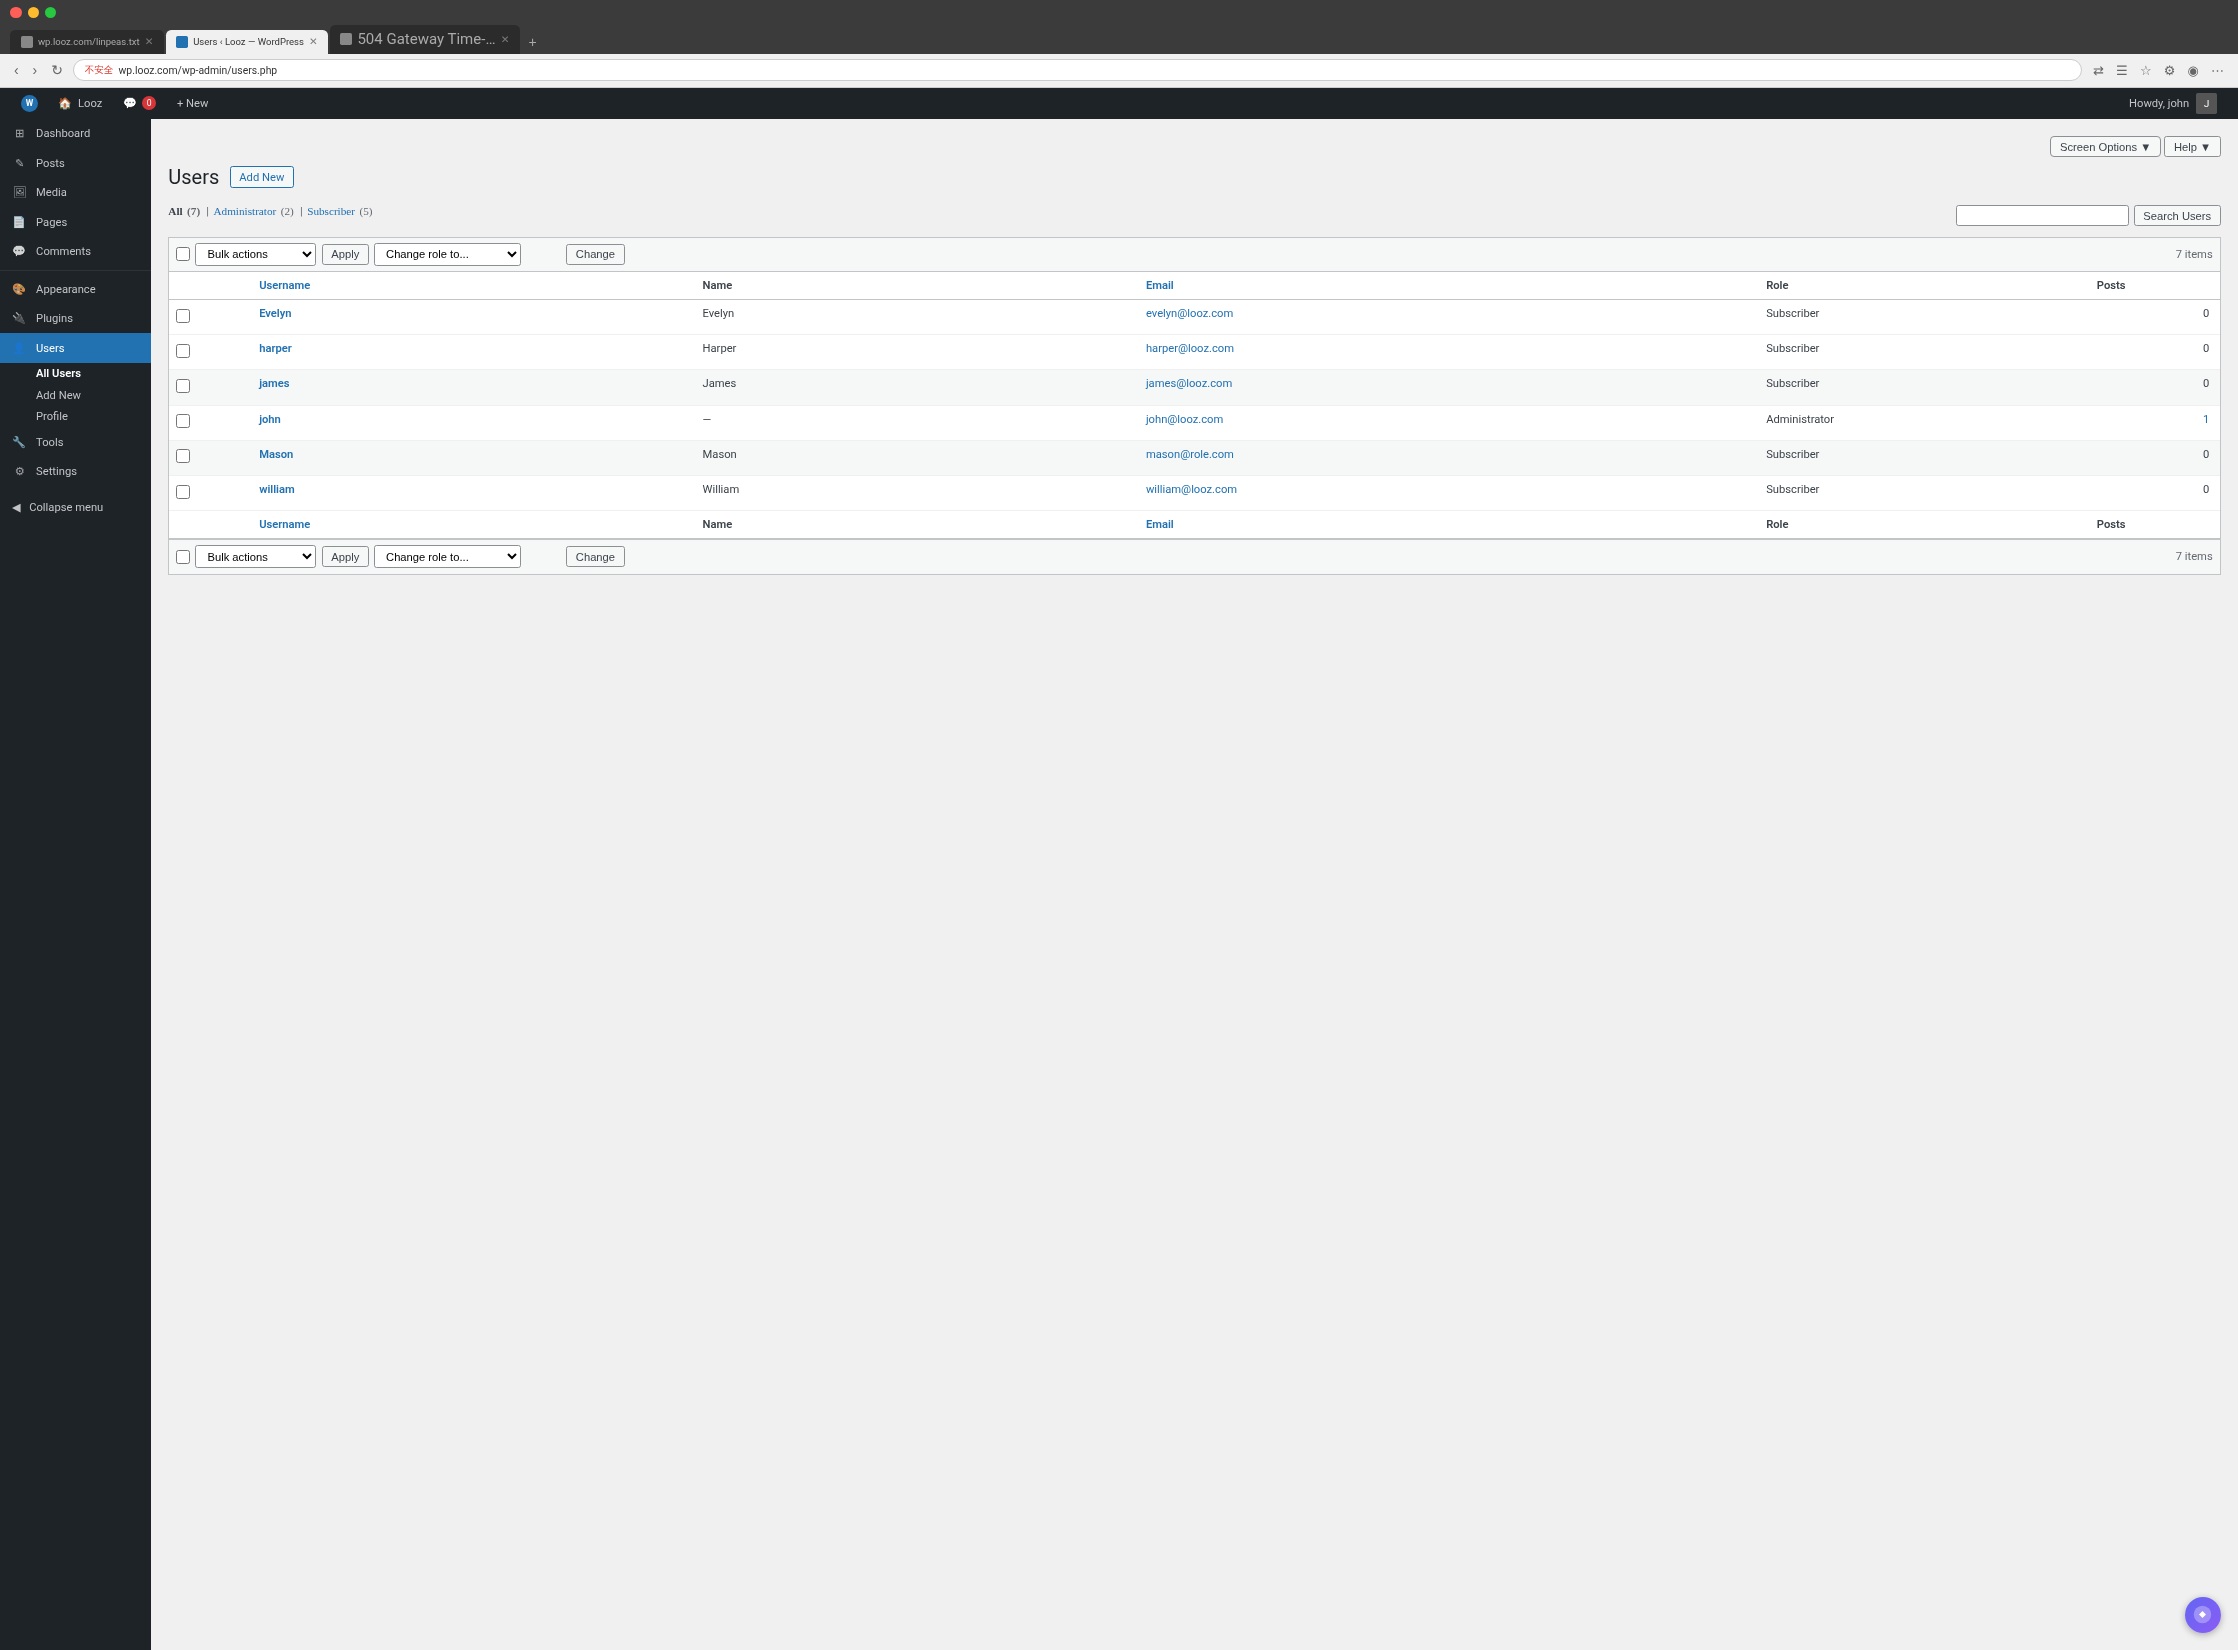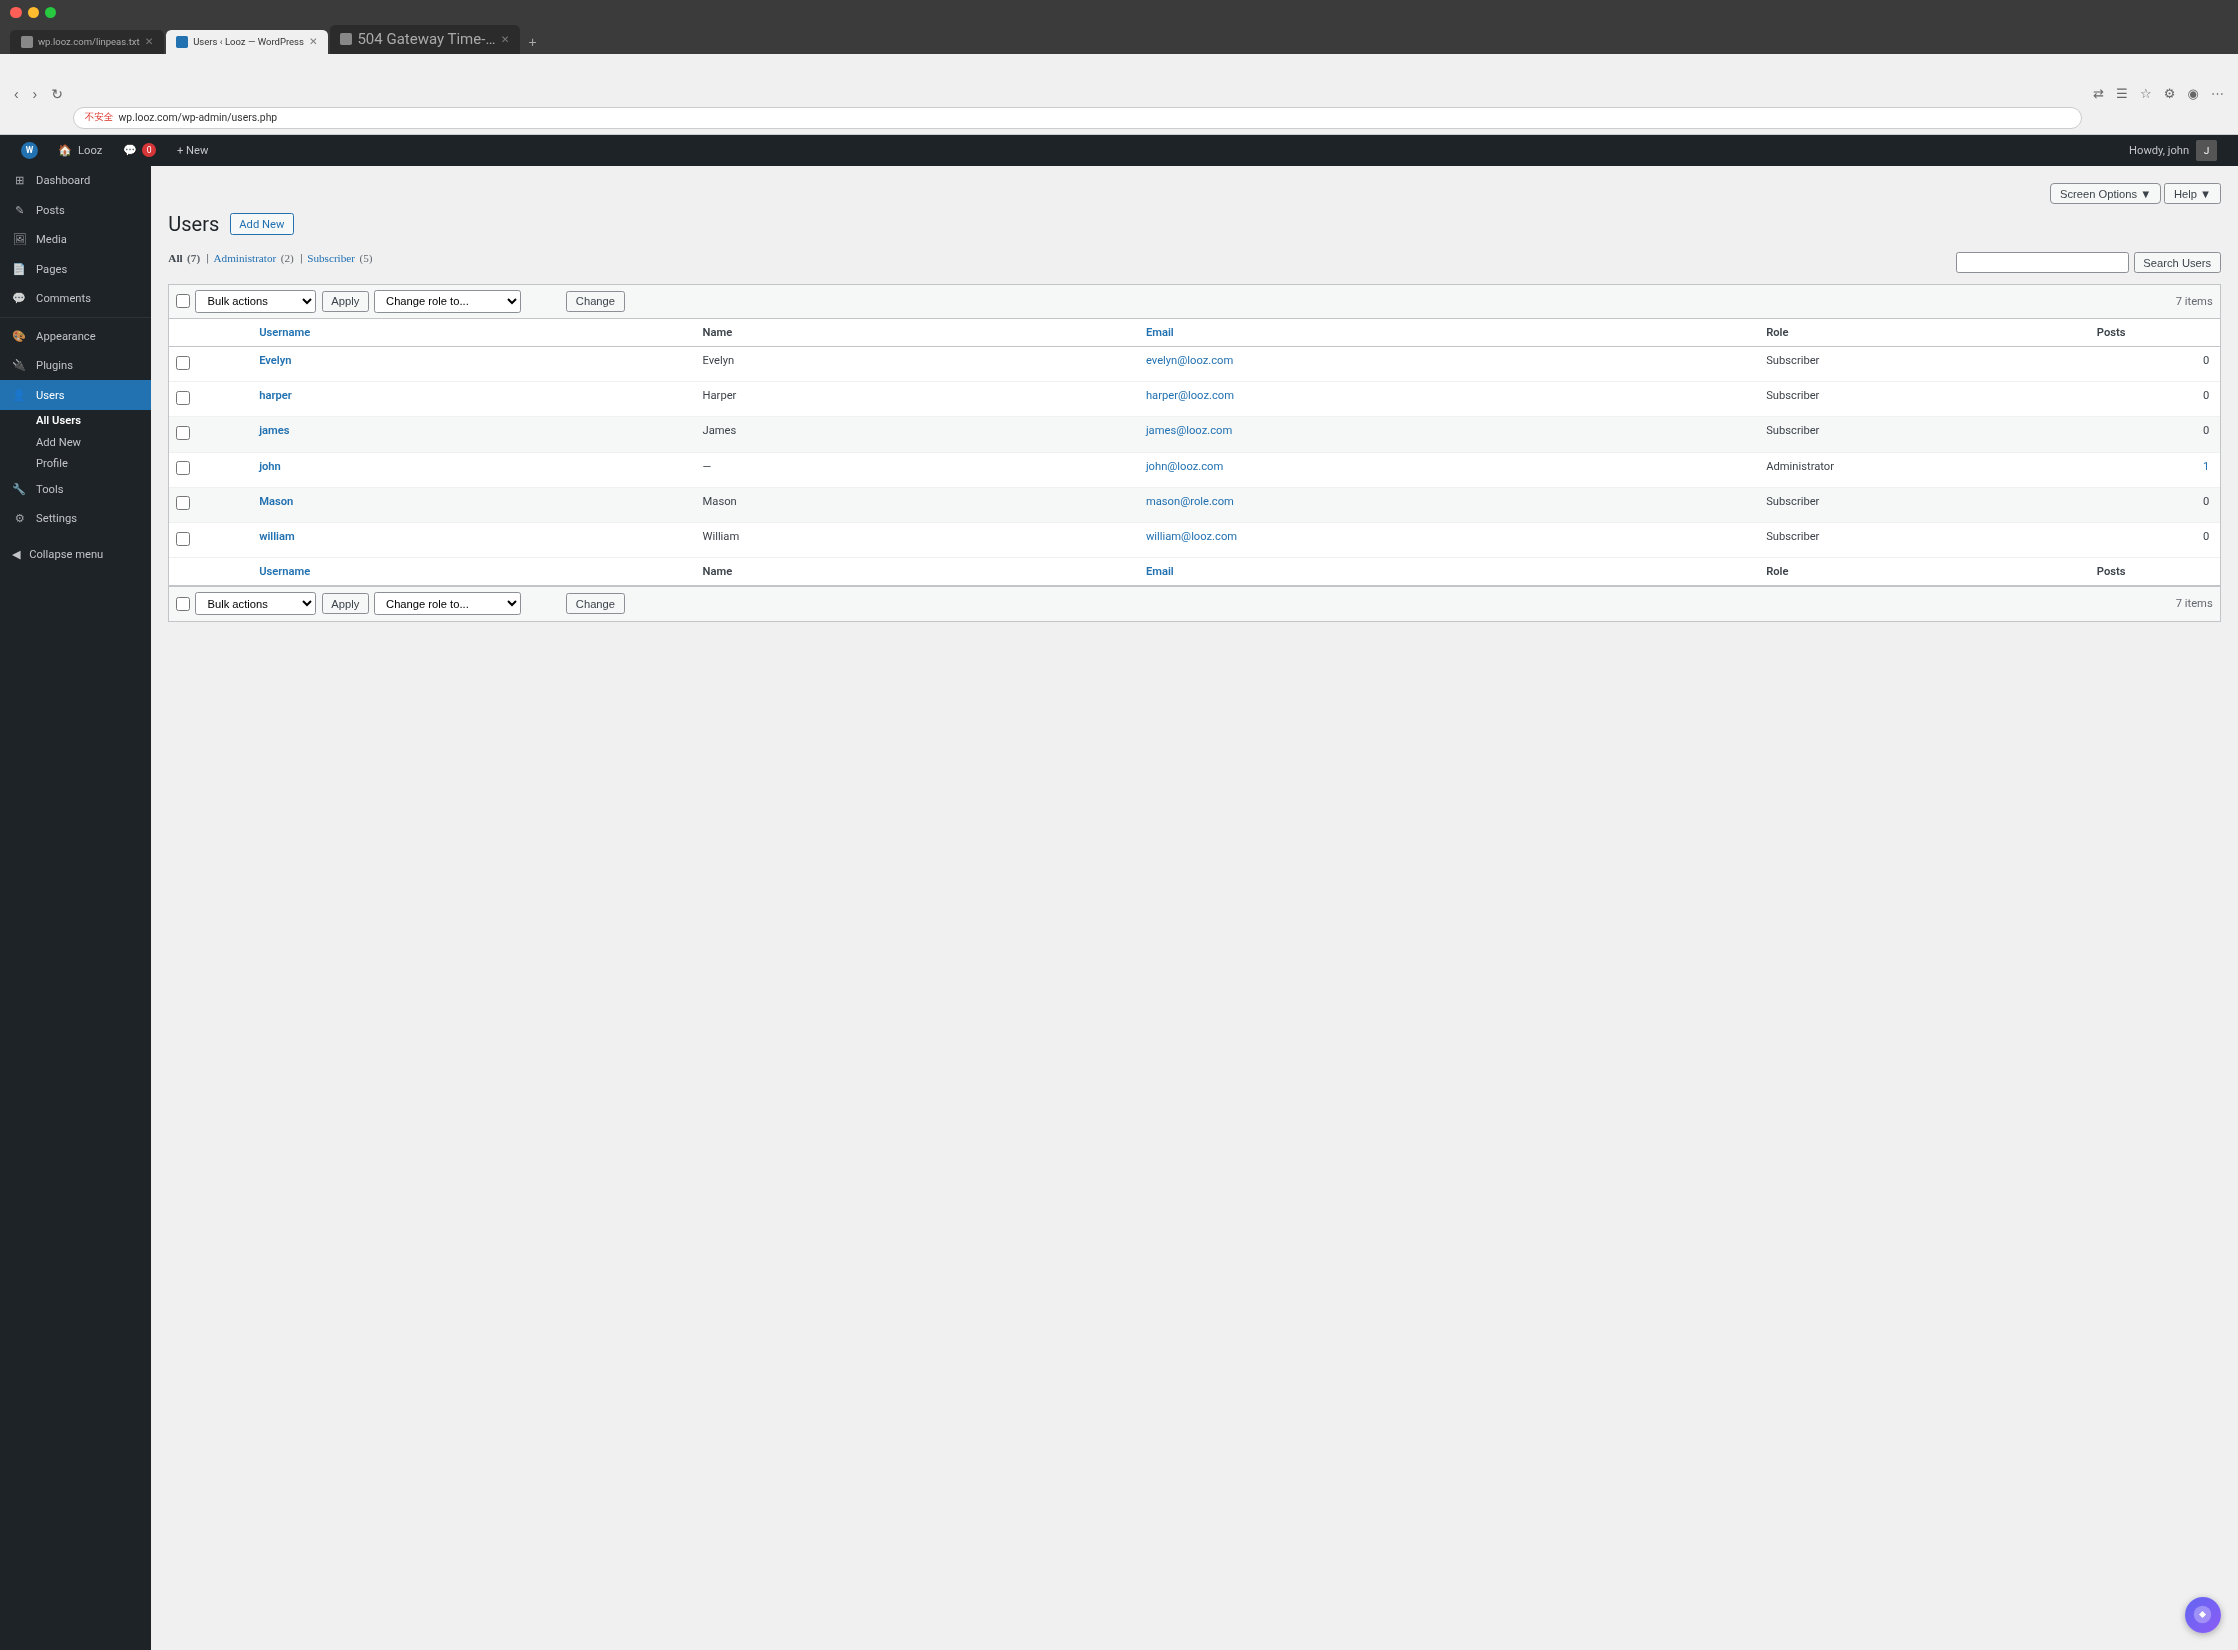--- a/index.html
+++ b/index.html
@@ -16,21 +16,21 @@
     .browser-tab { background: #2b2b2b; color: #aaa; padding: 5.2px 10.4px; border-radius: 5.2px 5.2px 0 0; font-size: 10.4px; display: flex; align-items: center; gap: 5.2px; min-width: 138px; max-width: 190px; }
     .browser-tab.active { background: #f0f0f1; color: #333; }
     .browser-tab .tab-close { margin-left: auto; opacity: 0.6; }
     .browser-tab .tab-icon { width: 12px; height: 12px; background: #888; border-radius: 1.7px; flex-shrink: 0; }
     .browser-tab.active .tab-icon { background: #2271b1; }
     .browser-new-tab { background: transparent; border: none; color: #aaa; font-size: 14px; padding: 3.5px 7px; cursor: pointer; }
 
     
     .browser-toolbar { background: #f0f0f1; padding: 5.2px 10.4px; display: flex; align-items: center; gap: 7px; border-bottom: 0.9px solid #ccc; }
     .browser-nav-btn { background: none; border: none; cursor: pointer; color: #666; font-size: 14px; padding: 3.5px; }
-    .browser-address-bar { flex: 1; background: white; border: 0.9px solid #ccc; border-radius: 17.3px; padding: 3.5px 10.4px; font-size: 10.4px; color: #333; display: flex; align-items: center; gap: 5.2px; margin-top: 48px; }
+    .browser-address-bar { flex: 1; background: white; border: 0.9px solid #ccc; border-radius: 17.3px; padding: 3.5px 10.4px; font-size: 10.4px; color: #333; display: flex; align-items: center; gap: 5.2px; }
     .browser-address-bar .warning { color: #d93025; font-size: 9.5px; }
     .browser-toolbar-right { display: flex; gap: 5.2px; align-items: center; }
     .browser-icon-btn { background: none; border: none; cursor: pointer; color: #666; font-size: 13px; padding: 3.5px; }
 
     
     .wp-admin-bar { background: #1d2327; color: #c3c4c7; height: 31px; display: flex; align-items: center; padding: 0 10.4px; gap: 0; }
     .wp-admin-bar-item { padding: 0 10.4px; height: 31px; display: flex; align-items: center; gap: 5.2px; font-size: 11.2px; cursor: pointer; }
     .wp-logo { background: #2271b1; width: 17.3px; height: 17.3px; border-radius: 50%; display: flex; align-items: center; justify-content: center; color: white; font-size: 8.6px; font-weight: bold; }
     .wp-admin-bar-item .comment-count { background: #d63638; color: white; border-radius: 50%; width: 14px; height: 14px; display: flex; align-items: center; justify-content: center; font-size: 8.6px; }
     .wp-admin-bar-right { margin-left: auto; display: flex; align-items: center; }

